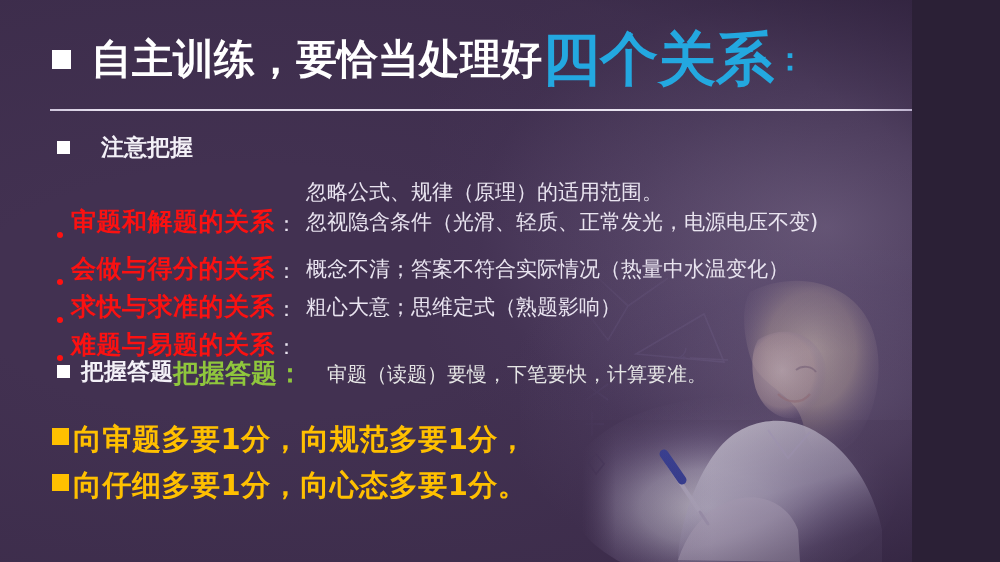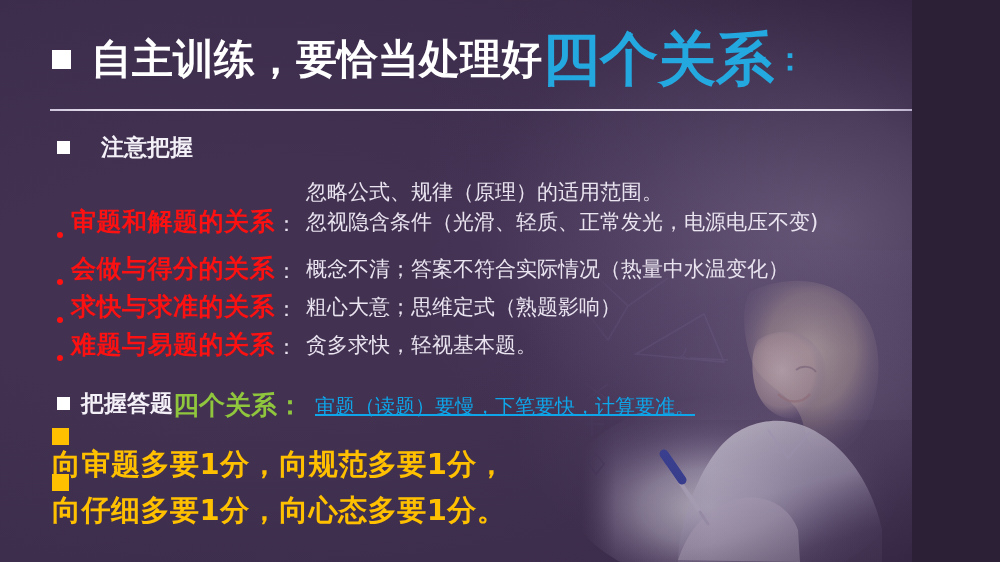--- a/index.html
+++ b/index.html
@@ -207,36 +207,34 @@
     font-weight: bold;
     color: #f3f0f7;
   }
   .row-norm .emph {
     font-size: 26px;
     font-weight: bold;
     color: #8fc63d;
   }
   .row-norm .tail {
     font-size: 20px;
-    color: #0ea5e9;
-    margin-left: 12px;
+    color: #e5e5e5;
+    margin-left: 24px;
     margin-top: 5px;
-    text-decoration: underline;
   }
 
   .row-gold {
     position: absolute;
     left: 52px;
     display: flex;
     align-items: flex-start;
     font-size: 29px;
     font-weight: bold;
     color: #ffc000;
     letter-spacing: 0.5px;
-    flex-direction: column;
   }
   .row-gold .gold-text { margin-top: 0px; }
 </style>
 </head>
 <body>
 
 <div class="slide">
 
   <div class="bg-base"></div>
 
@@ -360,27 +358,26 @@
       <div class="dot-bullet"></div>
       <span class="rel-label">求快与求准的关系</span>
       <span class="rel-colon">：</span>
       <span class="rel-desc">粗心大意；思维定式（熟题影响）</span>
     </div>
 
     <div class="rel-row" style="top:196px;">
       <div class="dot-bullet"></div>
       <span class="rel-label">难题与易题的关系</span>
       <span class="rel-colon">：</span>
-      <span class="rel-desc">贪多求快，轻视基本题。</span>
-    </div>
-
-    <div class="row-norm" style="top:256px;">
+    </div>
+
+    <div class="row-norm" style="top:224px;">
       <div class="sq-bullet-white"></div>
       <span class="lead">把握答题</span>
-      <span class="emph">四个关系：</span>
+      <span class="emph">把握答题：</span>
       <span class="tail">审题（读题）要慢，下笔要快，计算要准。</span>
     </div>
 
     <div class="row-gold" style="top:288px;">
       <div class="sq-bullet-gold"></div>
       <span class="gold-text">向审题多要1分，向规范多要1分，</span>
     </div>
 
     <div class="row-gold" style="top:334px;">
       <div class="sq-bullet-gold"></div>

